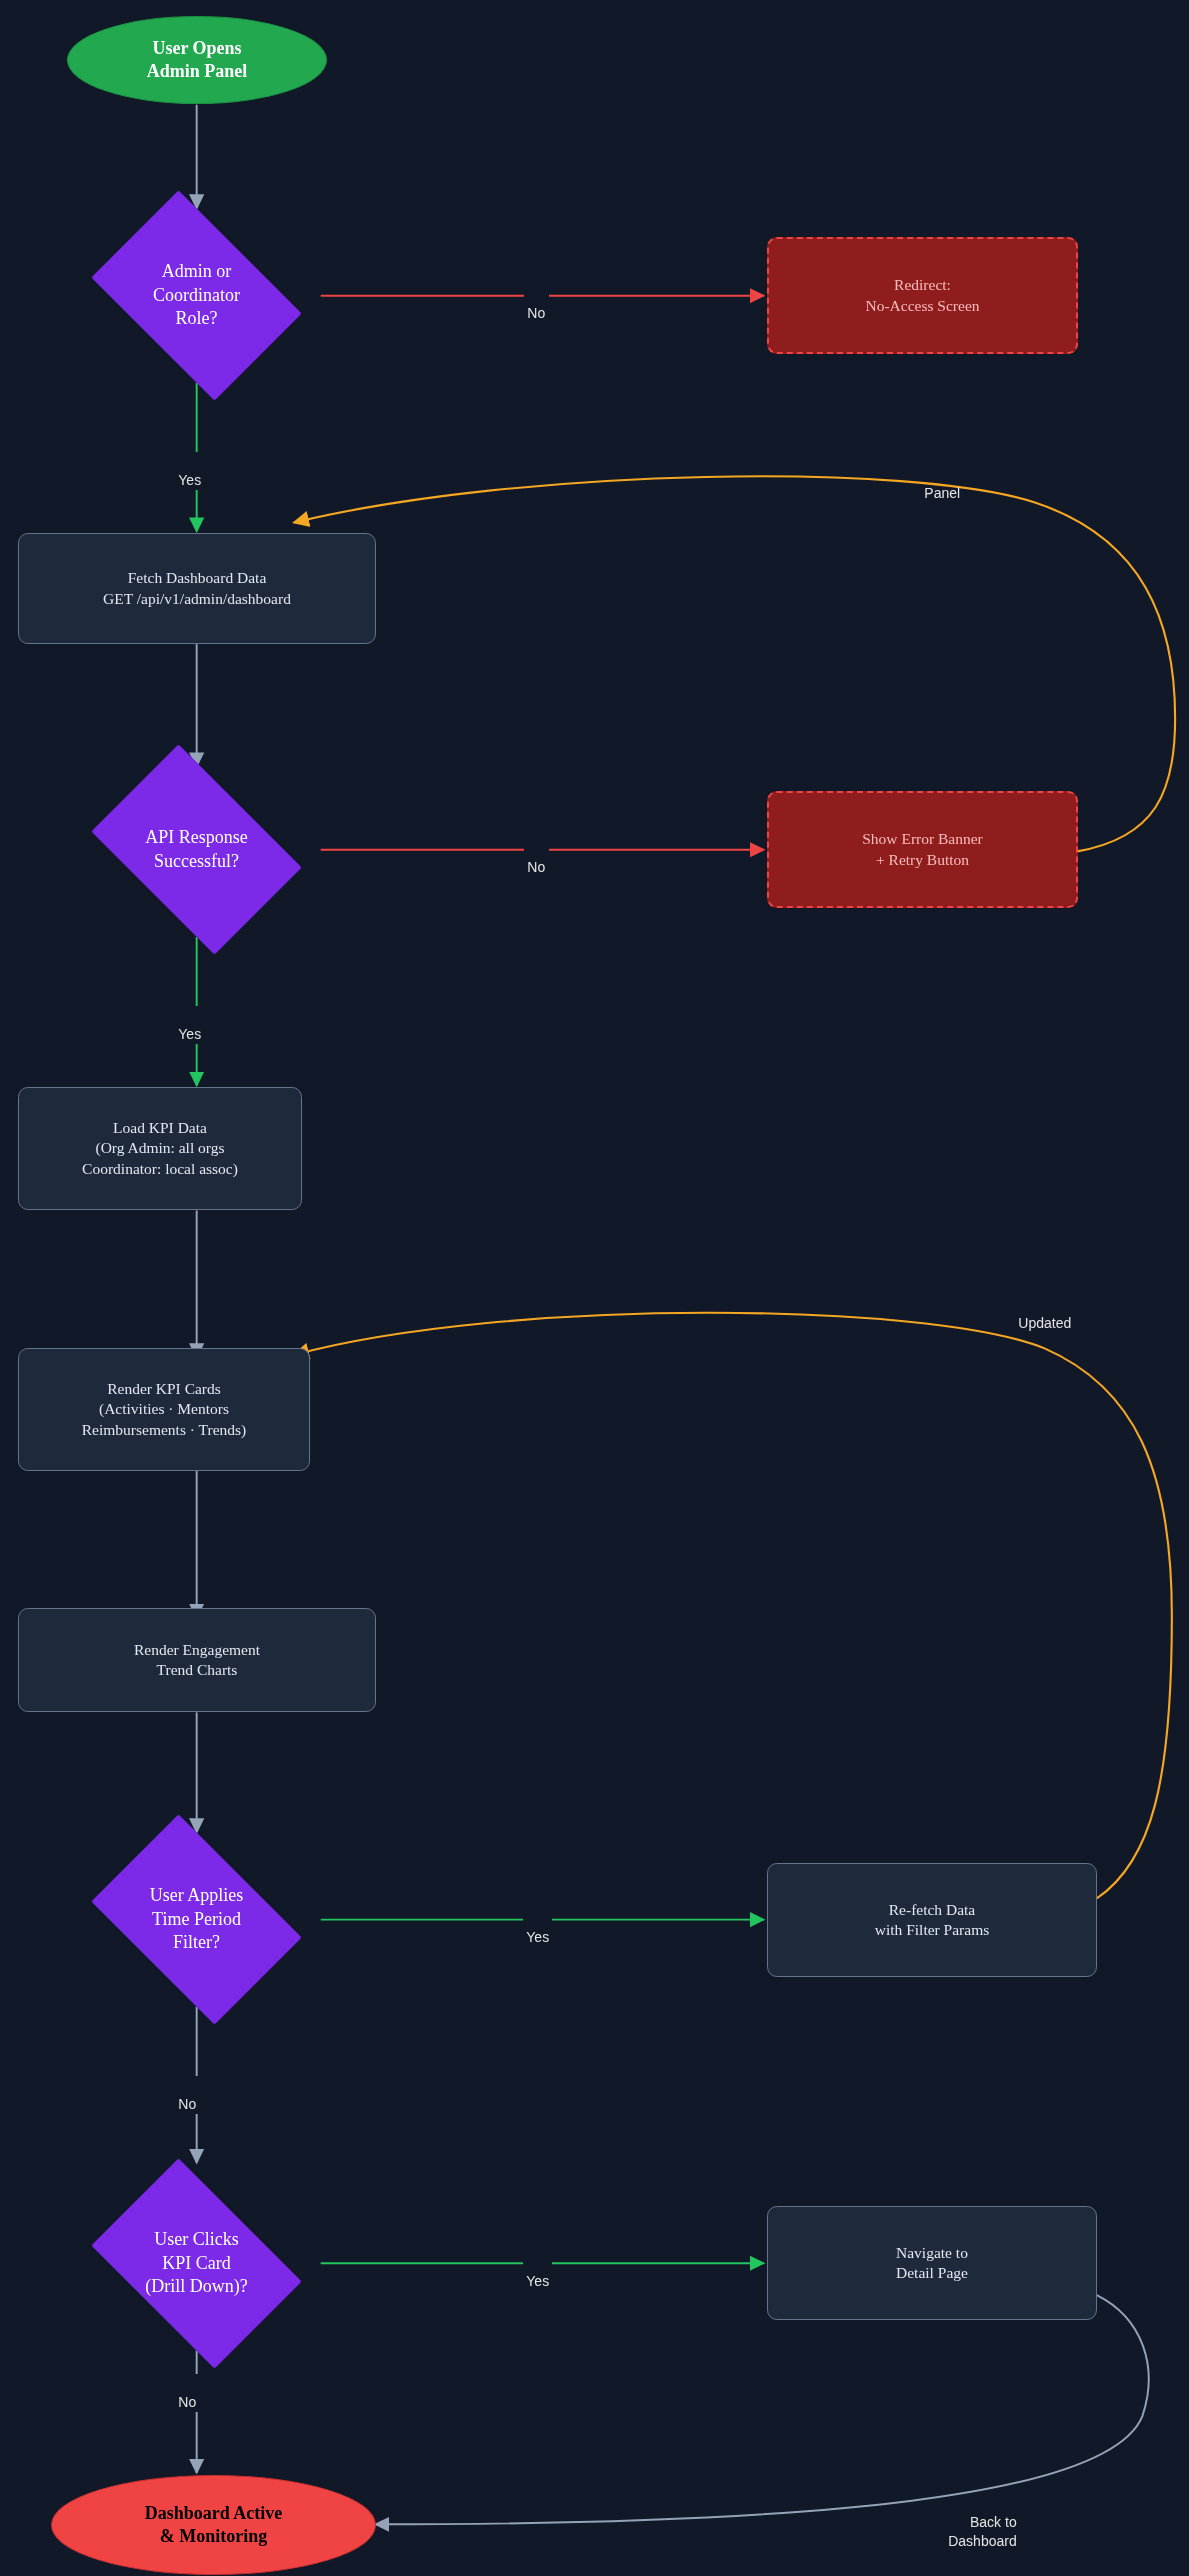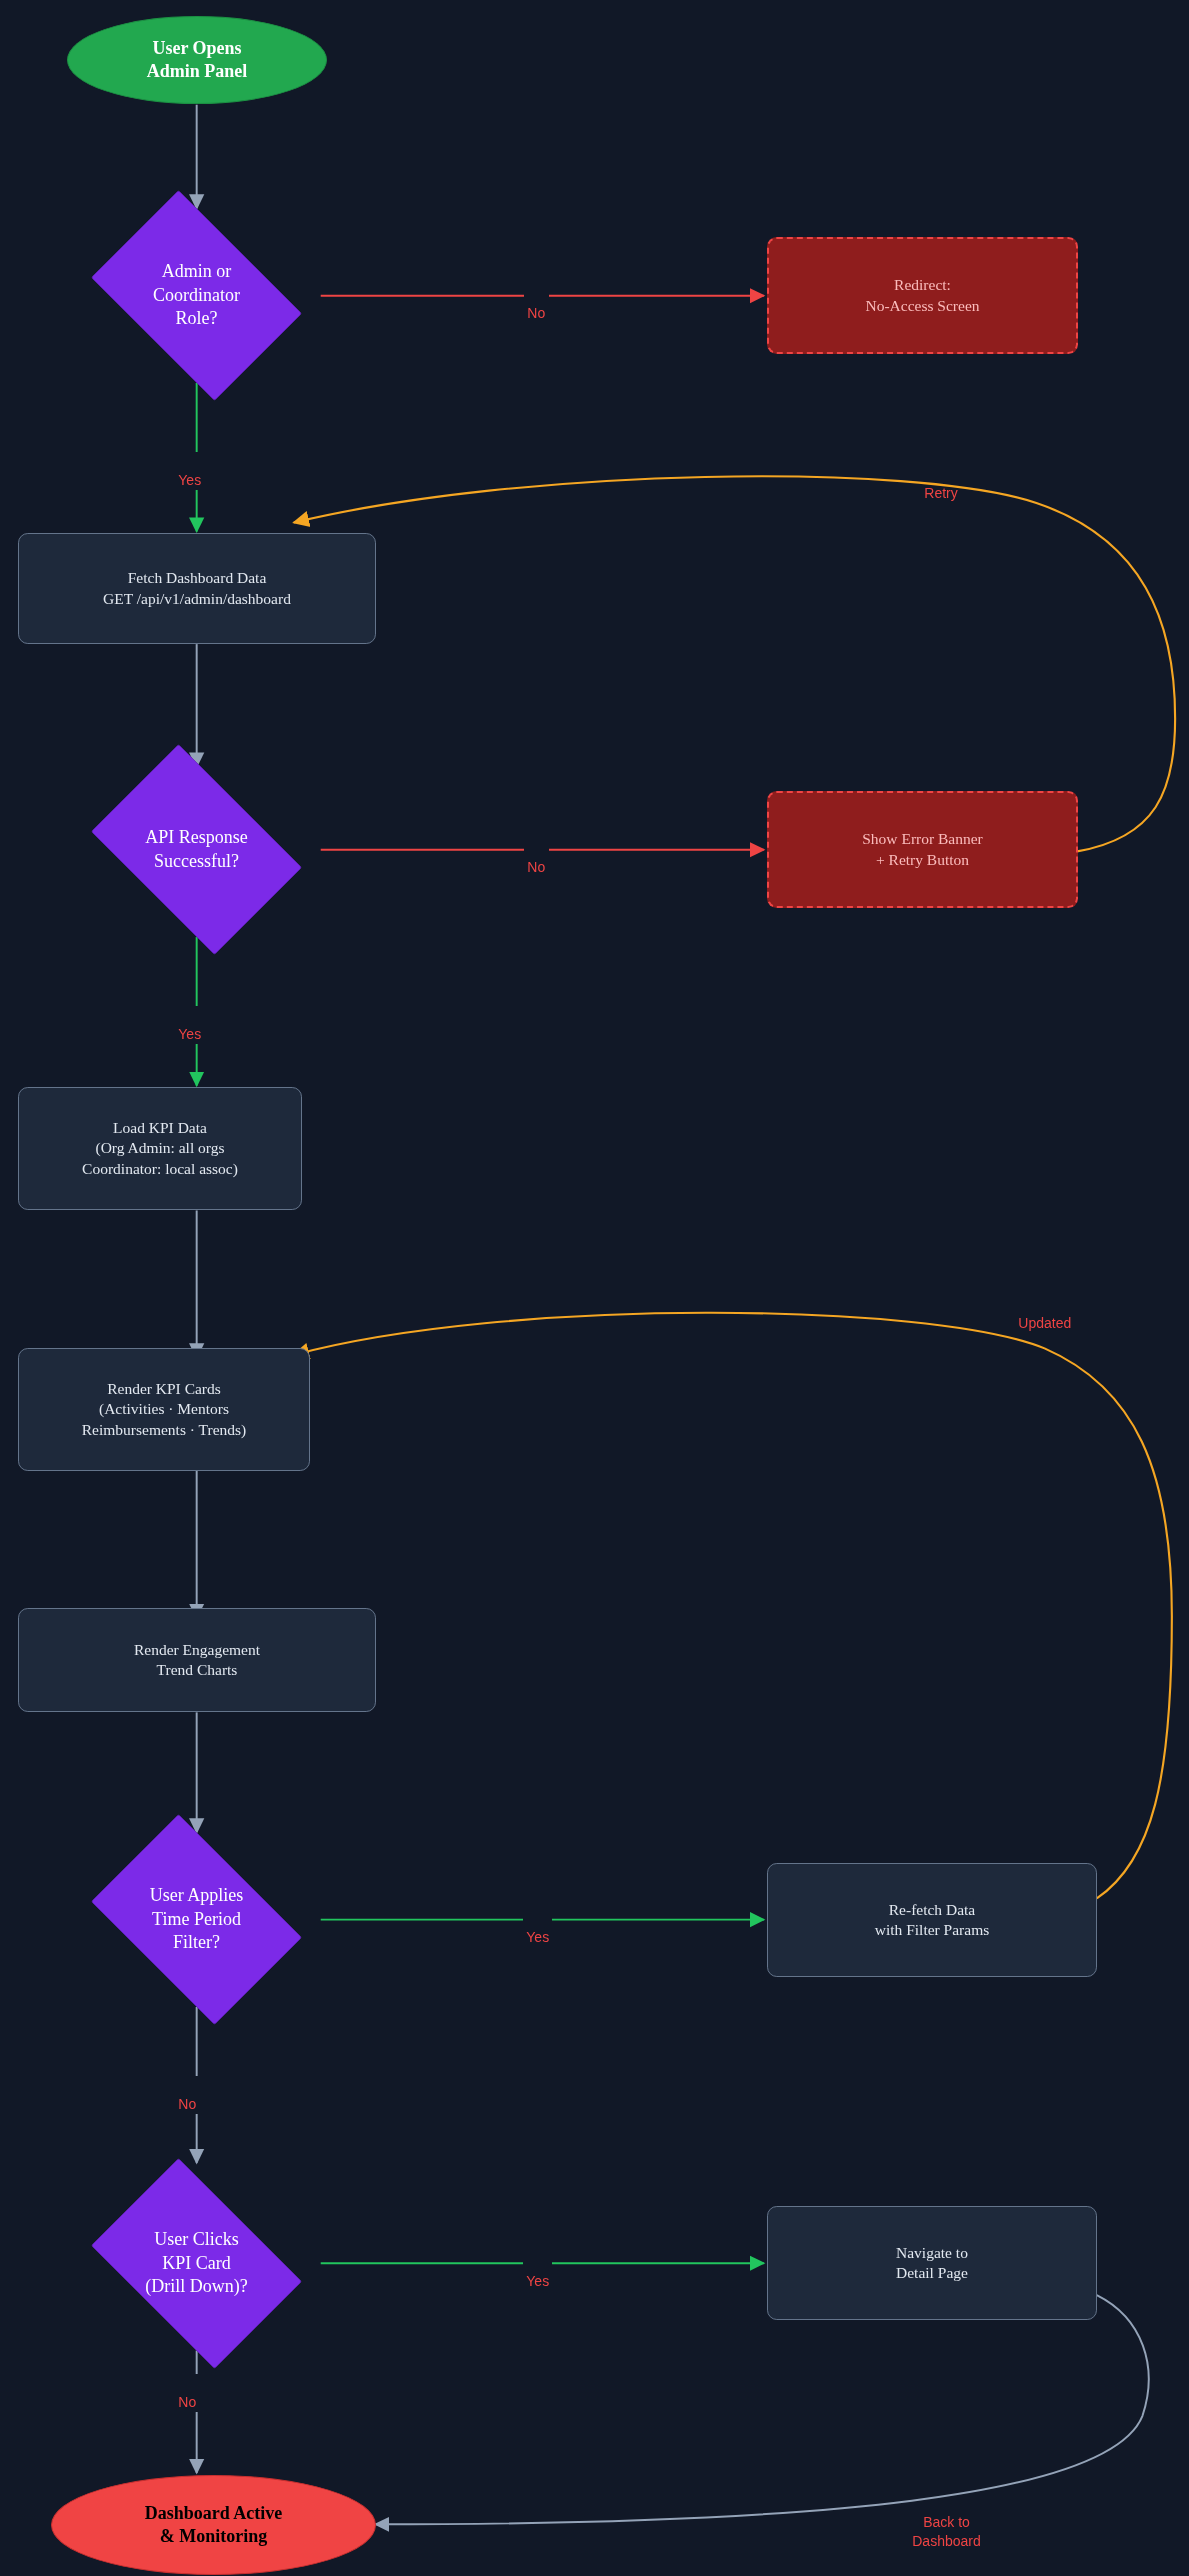--- a/index.html
+++ b/index.html
@@ -95,24 +95,24 @@
   }
   .node-decision .dia-label {
     position: relative;
     z-index: 1;
     padding: 0 4.9px;
   }
 
   
   .edge-label {
     position: absolute;
-    color: #ef4444;
+    color: #e5e5e5;
     font-size: 14px;
     line-height: 1.35;
-    text-align: center;
+    text-align: right;
     white-space: pre-line;
     background: #111827;
     padding: 0 3.3px;
     z-index: 4;
   }
   .edge-label.nobg { background: transparent; }
 </style>
 </head>
 <body>
 
@@ -261,21 +261,21 @@
 
   <div class="edge-label" style="left:524px; top:839px;">
     <span>No</span>
   </div>
 
   <div class="edge-label" style="left:175px; top:1006px;">
     <span>Yes</span>
   </div>
 
   <div class="edge-label nobg" style="left:921px; top:465px;">
-    <span>Retry</span>
+    <span>Panel</span>
   </div>
 
   <div class="edge-label nobg" style="left:1015px; top:1295px;">
     <span>Updated</span>
   </div>
 
   <div class="edge-label" style="left:523px; top:1909px;">
     <span>Yes</span>
   </div>
 

